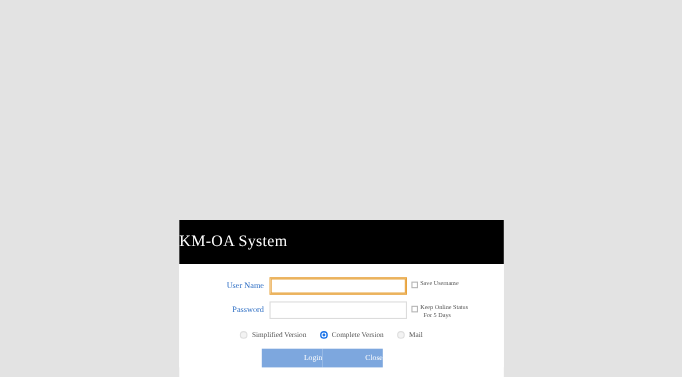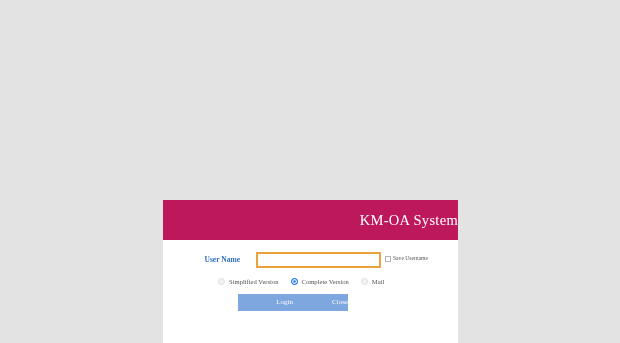--- a/index.html
+++ b/index.html
@@ -23,24 +23,24 @@
     top: 200px;
     width: 295px;
     background: #ffffff;
     
     height: 160px;
     box-sizing: border-box;
   }
 
   #panel-header {
     height: 40px;
-    background: #be185d;
+    background: #000000;
     display: flex;
     align-items: center;
-    justify-content: flex-end;
+    justify-content: flex-start;
   }
   #panel-title {
     color: #ffffff;
     font-family: "Liberation Serif", serif;
     font-size: 14.5px;
     letter-spacing: 0.3px;
     white-space: nowrap;
   }
 
   #panel-body {
@@ -55,25 +55,25 @@
     margin-bottom: 6px;
     padding-left: 41px;
   }
 
   .field-label {
     width: 36px;
     text-align: right;
     font-size: 7.5px;
     color: #2f6fc4;
     font-family: "Liberation Serif", serif;
-    font-weight: bold;
+    font-weight: normal;
     line-height: 16px;
     white-space: nowrap;
     flex: none;
-    padding-right: 16px;
+    padding-right: 5px;
   }
 
   .text-input {
     width: 125px;
     height: 16px;
     box-sizing: border-box;
     border: 1px solid #dcdcdc;
     background: #ffffff;
     font-size: 8px;
     padding: 0 3px;
@@ -185,20 +185,31 @@
 
       <div class="form-row">
         <span class="field-label">User Name</span>
         <input class="text-input focused" type="text" id="username-input" value="" placeholder="" style="">
         <span class="check-wrap">
           <span class="cbox"></span>
           <span class="check-label">Save Username</span>
         </span>
       </div>
 
+      <div class="form-row">
+        <span class="field-label">Password</span>
+        <input class="text-input" type="password" id="password-input" value="" placeholder="" style="">
+        <span class="check-wrap">
+          <span class="cbox"></span>
+          <span class="check-label">
+            <span>Keep Online Status</span>
+            <span class="line2">For 5 Days</span>
+          </span>
+        </span>
+      </div>
 
       <div id="radio-row">
         <span class="radio-item">
           <span class="rbtn"></span>
           <span class="radio-label">Simplified Version</span>
         </span>
         <span class="radio-item">
           <span class="rbtn selected"></span>
           <span class="radio-label">Complete Version</span>
         </span>

